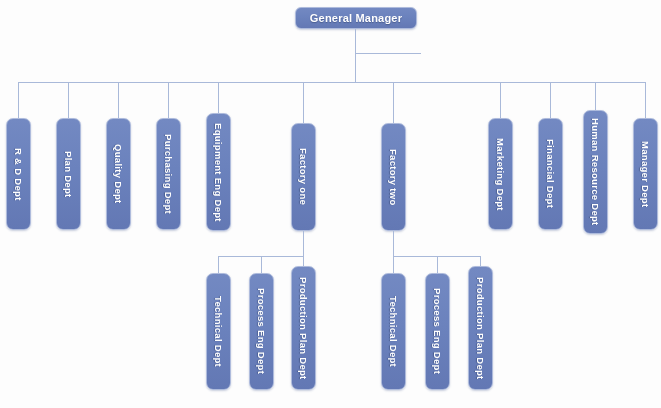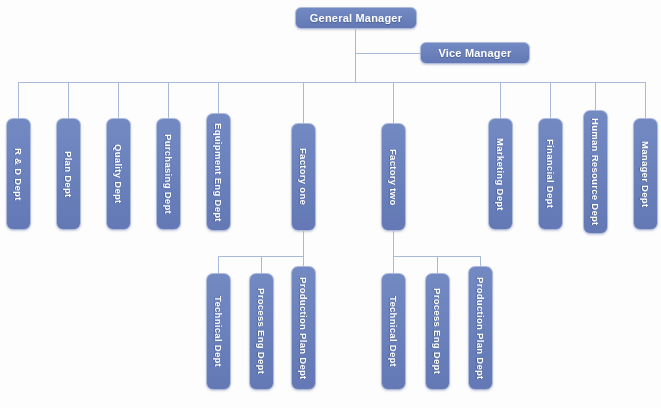--- a/index.html
+++ b/index.html
@@ -72,23 +72,20 @@
 <div id="chart">
 
   <div class="node horiz" style="left:295px; top:7px; width:122px; height:22px;">
     <span>General Manager</span>
   </div>
 
   <div class="line v" style="left:355px; top:29px; height:53px;"></div>
 
   <div class="line h" style="left:355px; top:53px; width:66px;"></div>
 
-  <div class="node horiz" style="left:420px; top:42px; width:110px; height:22px;">
-    <span>Vice Manager</span>
-  </div>
 
   <div class="line h" style="left:18px; top:82px; width:628px;"></div>
 
   <div class="line v" style="left:18px;  top:82px; height:36px;"></div>
   <div class="line v" style="left:68px;  top:82px; height:36px;"></div>
   <div class="line v" style="left:118px; top:82px; height:36px;"></div>
   <div class="line v" style="left:168px; top:82px; height:36px;"></div>
   <div class="line v" style="left:218px; top:82px; height:31px;"></div>
   <div class="line v" style="left:303px; top:82px; height:41px;"></div>
   <div class="line v" style="left:393px; top:82px; height:41px;"></div>

